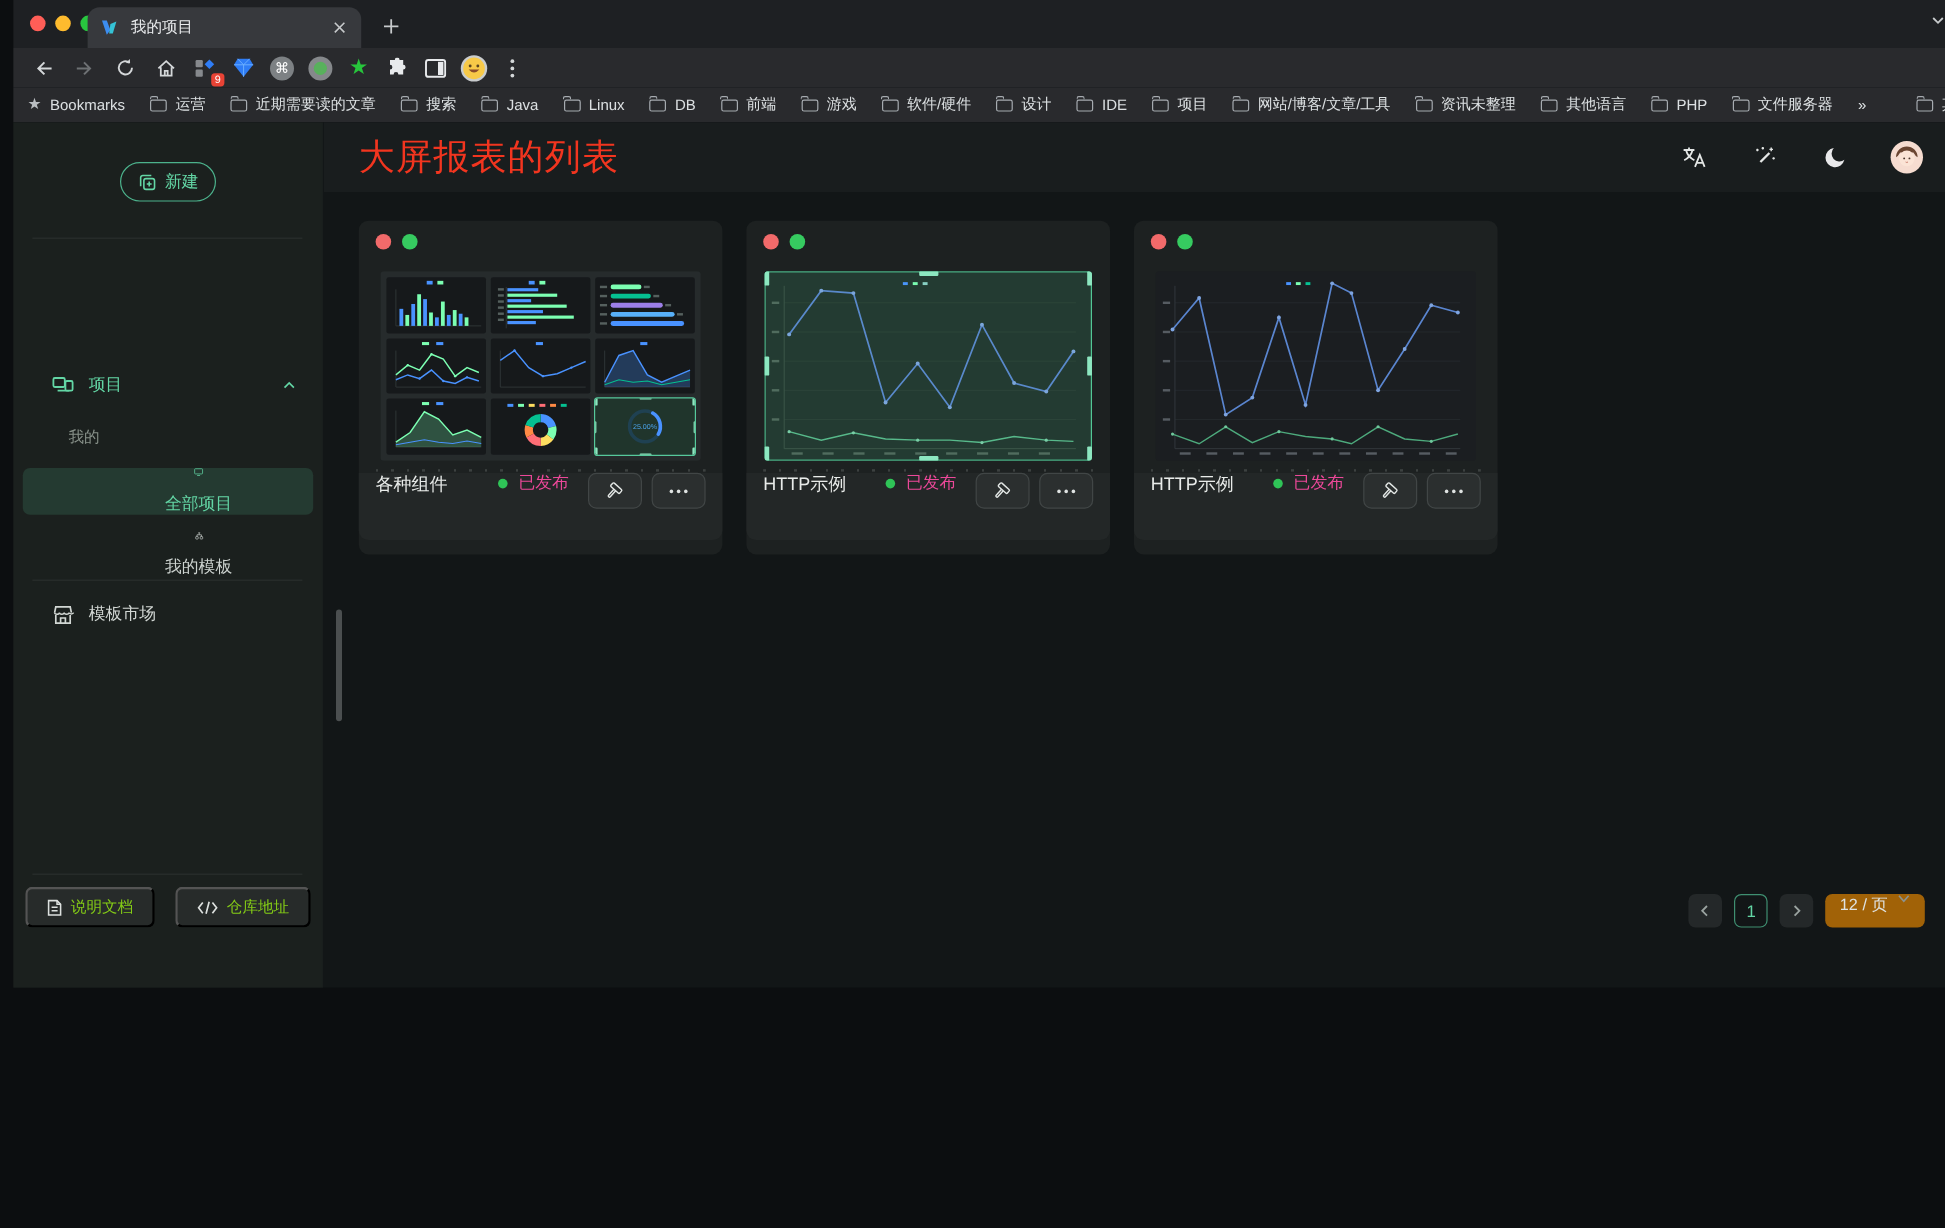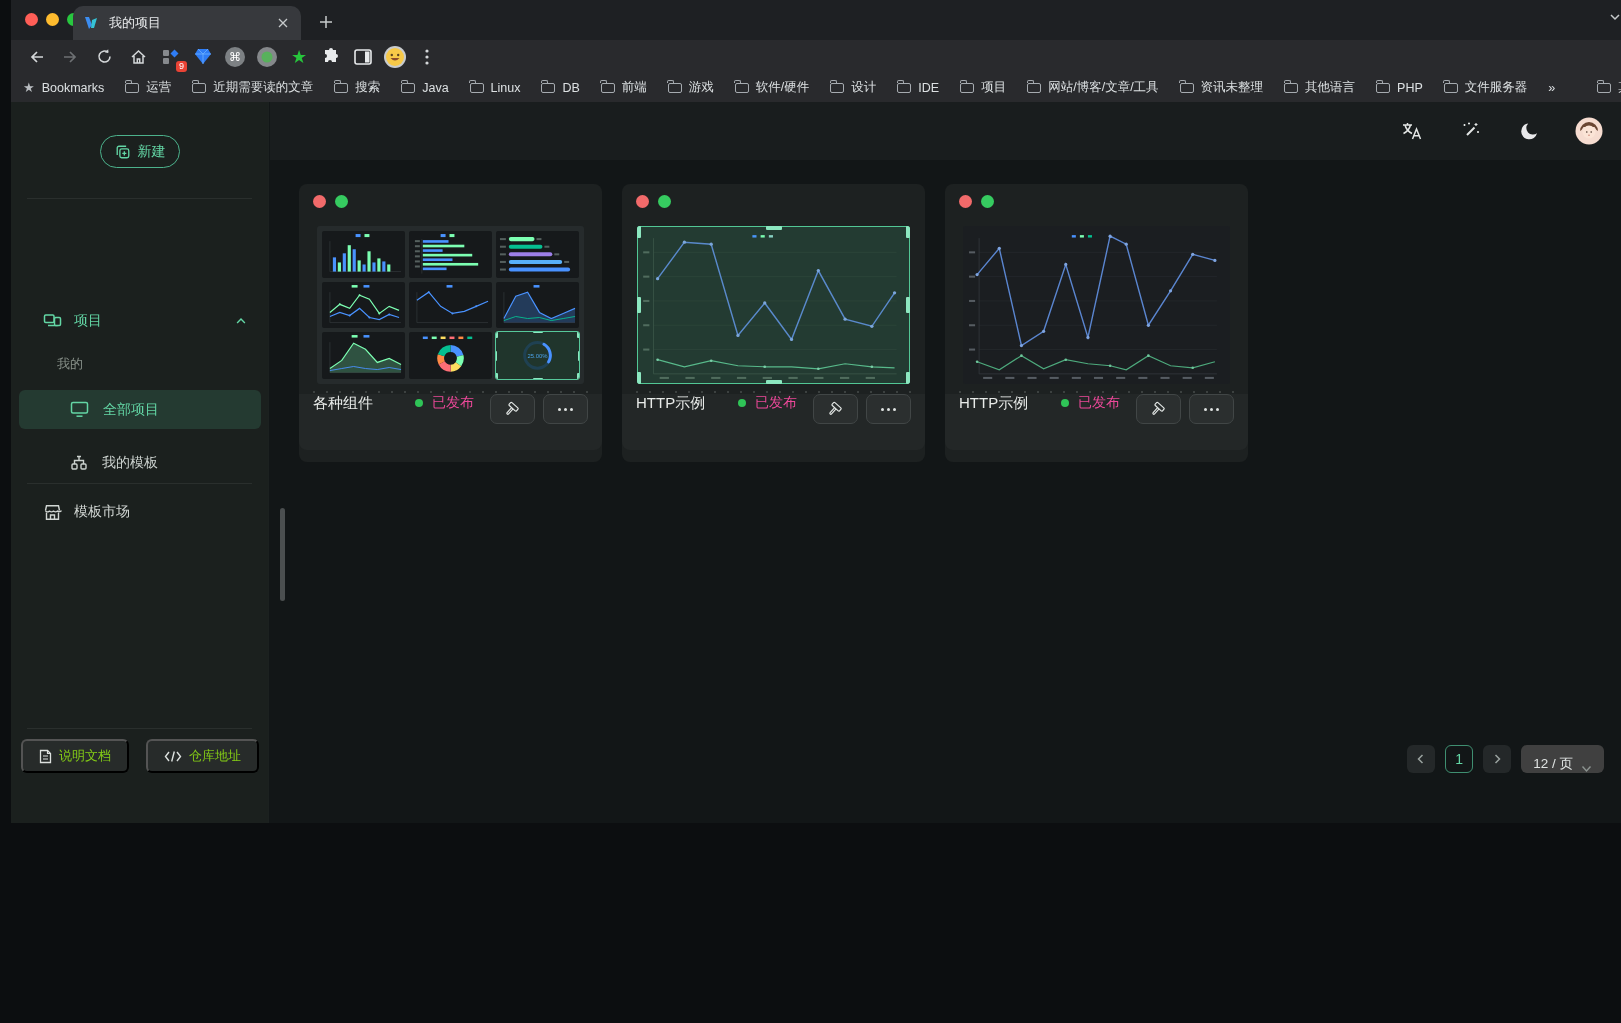--- a/index.html
+++ b/index.html
@@ -49,21 +49,21 @@
              border-right:1px solid #23282633; }
   .btn-new { position:absolute; left:89px; top:33px; width:80px; height:33px; border:1px solid #4cb28c;
              border-radius:17px; color:#63d6a5; font-size:14px; display:flex; align-items:center;
              justify-content:center; gap:7px; background:transparent; }
   .sb-div { position:absolute; left:16px; right:16px; height:1px; background:#2a2f2d; }
   .sb-group { position:absolute; left:0; top:203px; width:100%; height:32px; display:flex;
               align-items:center; padding:0 20px 0 32px; color:#63d6a5; font-size:14px; gap:12px; }
   .sb-group .spacer { flex:1; }
   .sb-sub { position:absolute; left:46px; top:253px; font-size:13px; color:#879089; }
   .sb-item { position:absolute; left:8px; width:242px; height:39px; border-radius:6px;
-             display:flex; align-items:center; padding-left:51px; gap:14px; font-size:14px; color:#ccd2cf; }
+             display:flex; align-items:center; padding-left:51px; gap:14px; font-size:14px; color:#ccd2cf;flex-direction:column; }
   .sb-item.sel { background:#243a31; color:#63d6a5; }
   .sb-root { position:absolute; left:0; width:258px; height:36px; display:flex; align-items:center;
              padding-left:32px; gap:12px; font-size:14px; color:#d2d7d4; }
   .sb-bottom { position:absolute; bottom:50px; left:0; width:258px; display:flex; padding:0 10px;
                justify-content:space-between; }
   .sb-btn { height:34px; border-radius:6px; background:#272b2a; color:#84cc16; font-size:13px;
             display:flex; align-items:center; justify-content:center; gap:7px; padding:0 16px; }
 
   .content { position:absolute; left:259px; top:0; width:1362px; height:100%; }
   .content-header { position:absolute; left:0; top:0; width:100%; height:58px; background:#191d1e;
@@ -99,21 +99,21 @@
   .tile { background:#16191b; border-radius:2px; overflow:hidden; }
   .tile.sel { background:#20352c; outline:1px solid #56c99b; position:relative; }
 
   .selframe { position:absolute; inset:0; border:1.5px solid #52c795; background:rgba(82,199,149,0.07); }
   .hd { position:absolute; background:#8ce7c0; border-radius:1px; }
 
   .pagination { position:absolute; right:28px; bottom:50px; display:flex; align-items:center; gap:10px; }
   .pg { width:28px; height:28px; border-radius:6px; background:#242829; display:flex;
         align-items:center; justify-content:center; }
   .pg.cur { background:transparent; border:1px solid #3f8f71; color:#63d6a5; font-size:14px; }
-  .pg-size { height:28px; border-radius:6px; background:#404040; display:flex; align-items:flex-end;
+  .pg-size { height:28px; border-radius:6px; background:#a16207; display:flex; align-items:flex-start;
              gap:8px; padding:0 12px; font-size:13.5px; color:#dfe3e2; }
 </style>
 </head>
 <body>
 
 <div class="screen">
 
   <div class="tabstrip">
     <div class="traffic">
       <div class="tl" style="background:#ff5e57"></div>
@@ -379,20 +379,21 @@
           <svg width="18" height="13" viewBox="0 0 18 13">
             <path d="M5 2 L1.5 6.5 L5 11 M13 2 L16.5 6.5 L13 11 M10.3 1.5 L7.7 11.5" stroke="#dde1df" stroke-width="1.4" fill="none"></path>
           </svg>
           <span>仓库地址</span>
         </button>
       </div>
     </aside>
 
     <main class="content">
       <div class="content-header">
+        <span class="page-title">大屏报表的列表</span>
         <div class="hdr-icons">
           <div class="hdr-ic">
             <svg width="22" height="20" viewBox="0 0 22 20">
               <path d="M2 4 h9 M6.5 2 v2 M9.5 4 c-1 4 -4 7 -7 8.5 M4 4 c1 4 4 7 7 8.5" stroke="#e3e6e5" stroke-width="1.5" fill="none"></path>
               <path d="M11.5 18 L15.5 8 L19.5 18 M13 14.8 h5" stroke="#e3e6e5" stroke-width="1.5" fill="none"></path>
             </svg>
           </div>
           <div class="hdr-ic">
             <svg width="20" height="20" viewBox="0 0 20 20">
               <path d="M13.5 6.5 L6 14" stroke="#e3e6e5" stroke-width="2" fill="none"></path>

